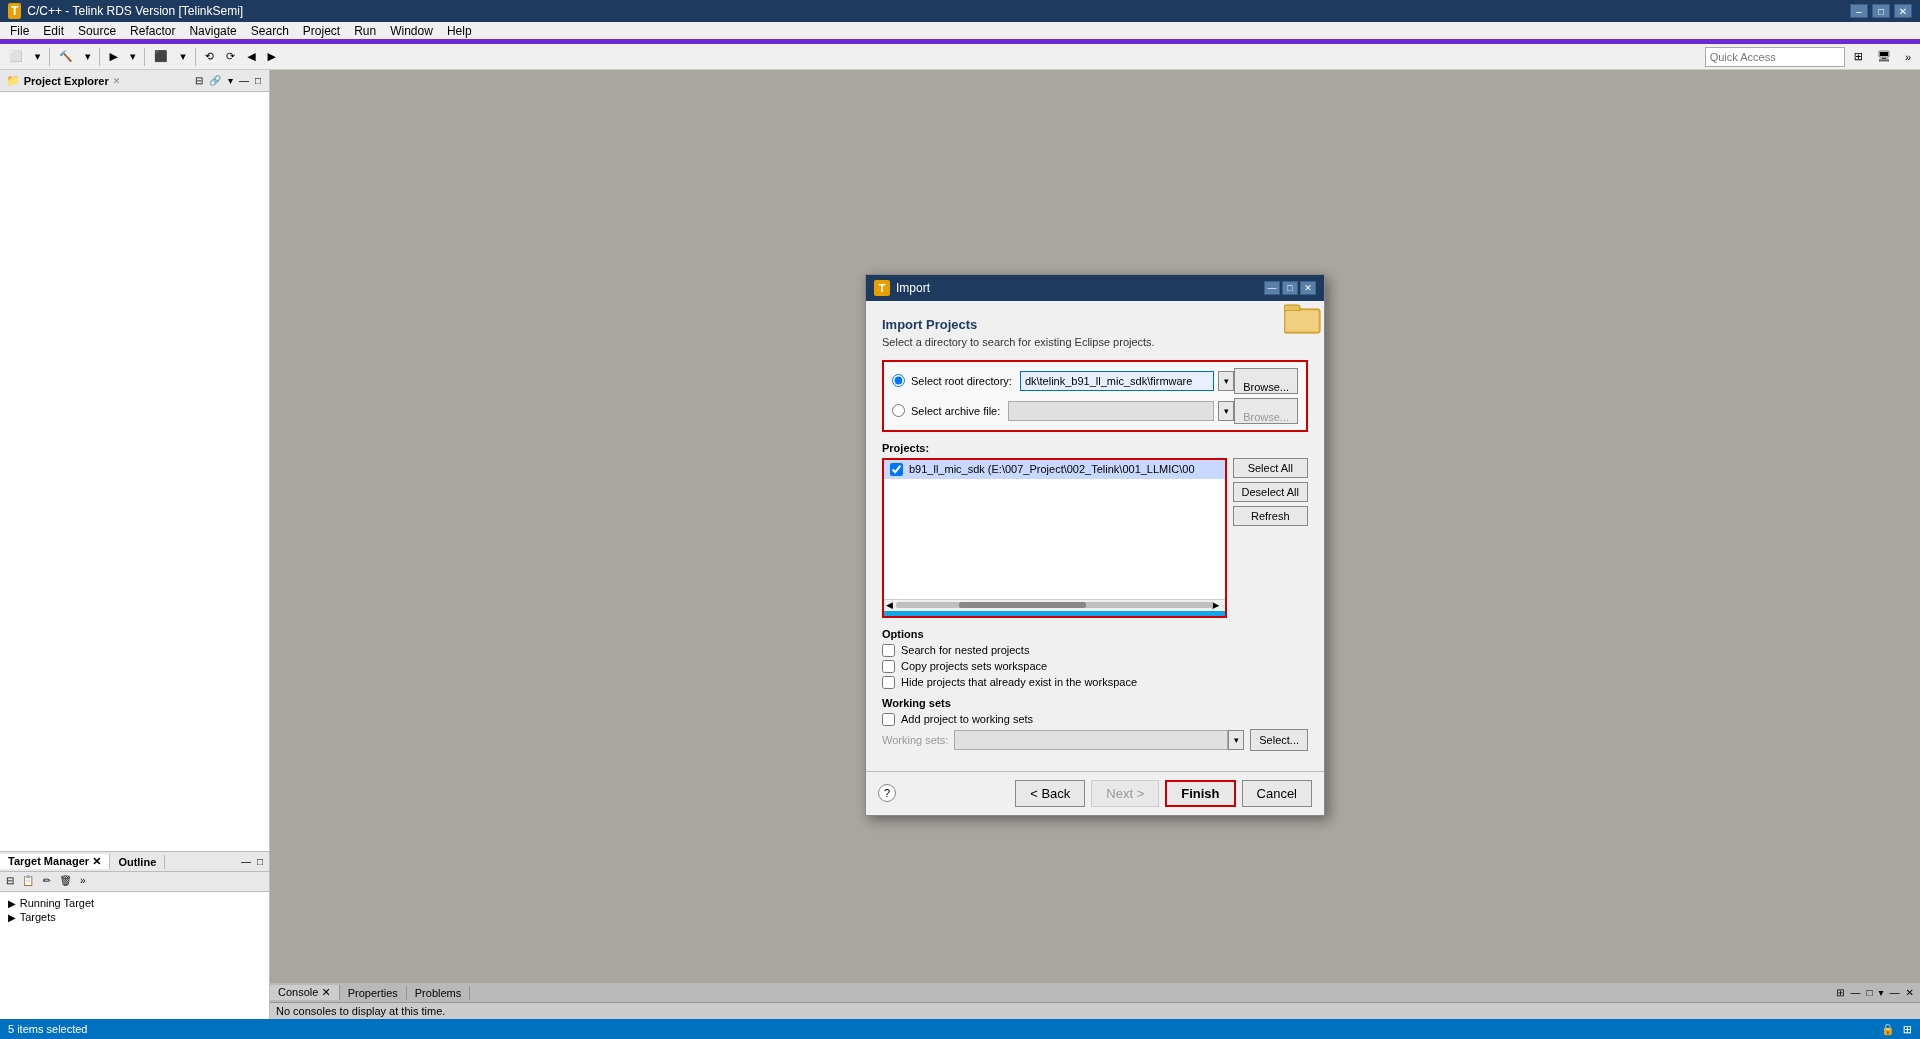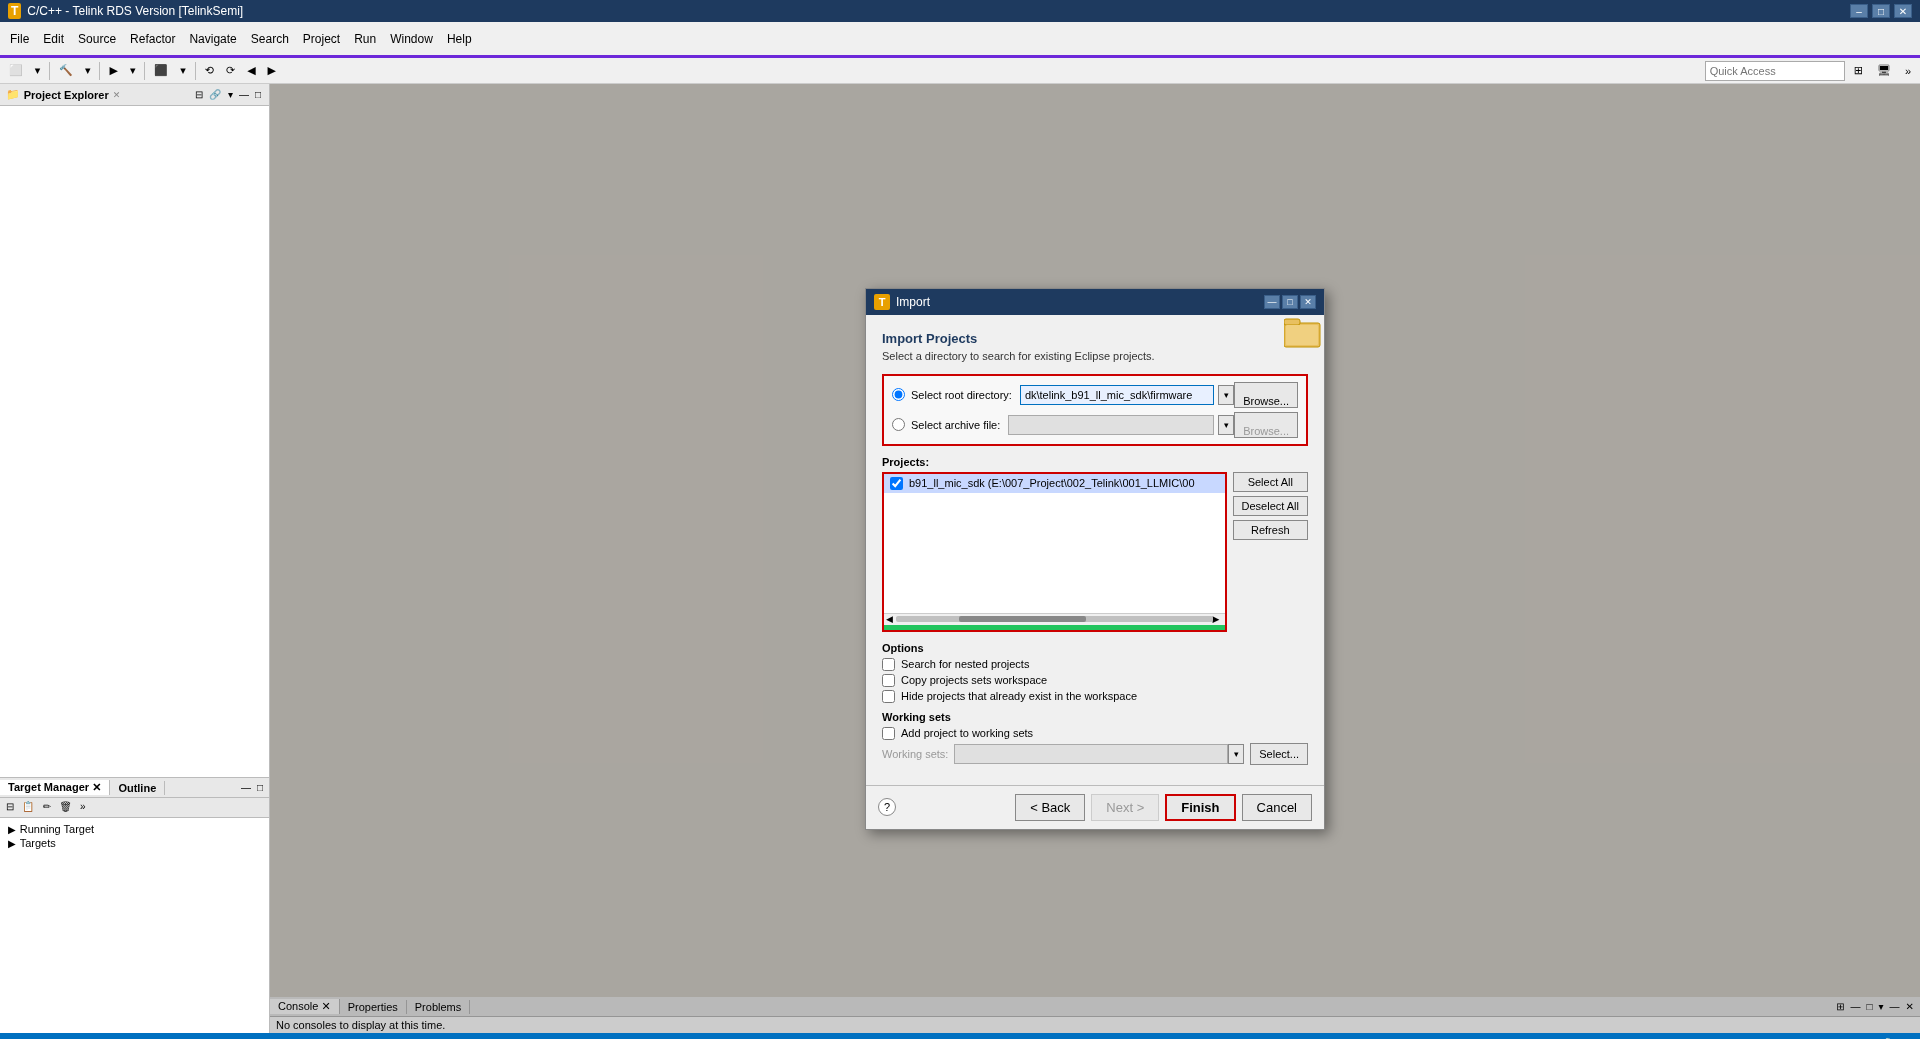--- a/index.html
+++ b/index.html
@@ -42,22 +42,22 @@
       font-size: 10px;
       display: flex;
       align-items: center;
       justify-content: center;
       cursor: pointer;
     }
 
     
     .menu-bar {
       background: #f0f0f0;
-      border-bottom: 3px solid #6d28d9;
-      height: 36px;
+      border-bottom: 5px solid #6d28d9;
+      height: 22px;
       display: flex;
       align-items: center;
       padding: 0 4px;
       gap: 2px;
     }
     .menu-item {
       padding: 2px 6px;
       font-size: 12px;
       cursor: pointer;
       color: #000;
@@ -123,21 +123,21 @@
     .panel-icon { font-size: 10px; cursor: pointer; padding: 1px 2px; }
 
     .project-explorer {
       flex: 1;
       background: white;
       overflow: auto;
     }
 
     
     .bottom-left {
-      height: 256px;
+      height: 168px;
       border-top: 1px solid #bbb;
       display: flex;
       flex-direction: column;
     }
     .bottom-tabs {
       background: #e8e8e8;
       border-bottom: 1px solid #bbb;
       display: flex;
       align-items: center;
       height: 20px;
@@ -348,21 +348,21 @@
       font-weight: bold;
       margin-bottom: 4px;
     }
     .projects-area {
       display: flex;
       gap: 6px;
       margin-bottom: 10px;
     }
     .projects-list-wrap {
       border: 2px solid #cc0000;
-      background: #22c55e;
+      background: #0ea5e9;
       flex: 1;
       height: 160px;
       overflow: auto;
     }
     .project-item {
       display: flex;
       align-items: center;
       padding: 3px 6px;
       font-size: 11px;
       background: #c8d8ff;

